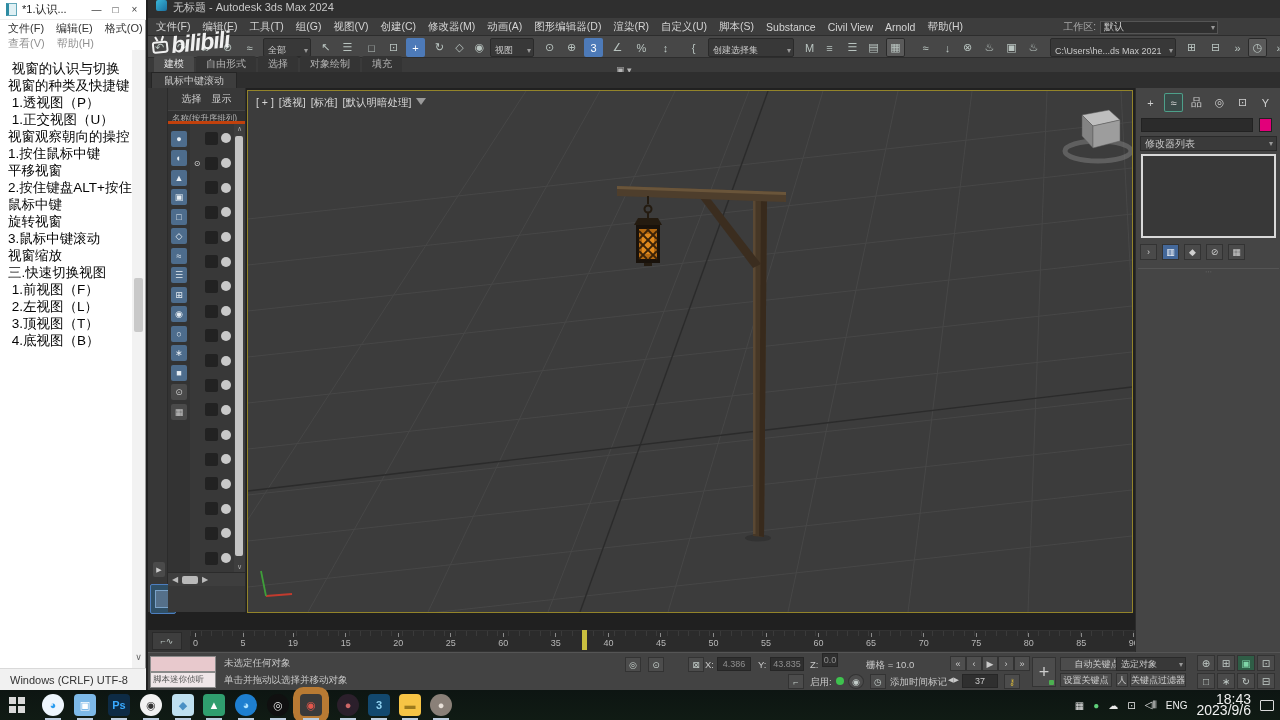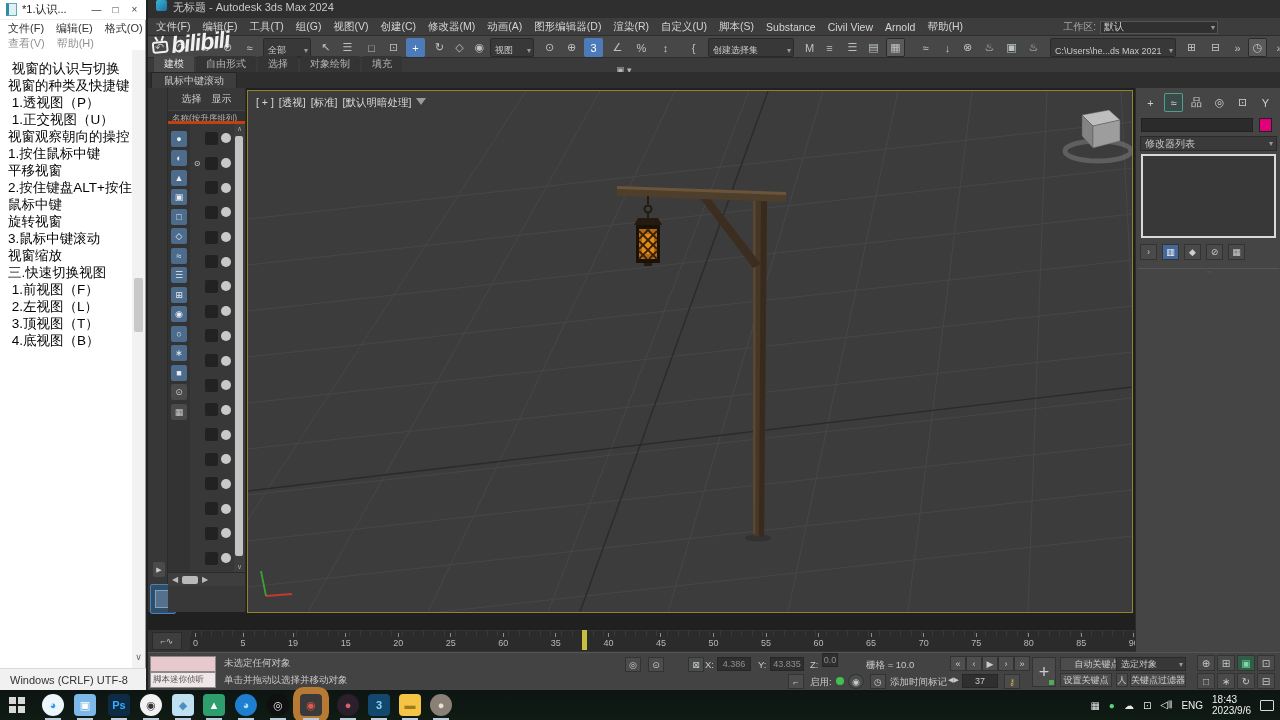--- a/index.html
+++ b/index.html
@@ -150,21 +150,21 @@
   .start{position:absolute;left:9px;top:7px;width:16px;height:16px;display:grid;grid-template-columns:7px 7px;grid-template-rows:7px 7px;gap:2px}
   .start i{background:#d9d9d9}
   .tapp{position:absolute;top:4px;width:22px;height:22px;border-radius:4px;display:flex;align-items:center;justify-content:center;
     font-size:11px;font-weight:bold}
   .tapp.circ{border-radius:50%}
   .tapp::after{content:"";position:absolute;left:3px;bottom:-4px;width:16px;height:2px;background:#bcd}
   .tapp.active-hl{box-shadow:0 0 0 7px #b87a33}
   .tray{position:absolute;right:6px;top:0;height:30px;display:flex;align-items:center;gap:9px}
   .tray-ico{font-size:10px;color:#e8e8e8}
   .tray-lang{font-size:10px;color:#f0f0f0}
-  .tray-clock{font-size:10px;color:#f0f0f0;line-height:11px}
+  .tray-clock{text-align:right;font-size:14px;color:#f0f0f0;line-height:11px}
   .tray-notif{width:14px;height:11px;border:1px solid #dadada;border-radius:1px}
 
   
   .bili{left:152px;top:30px;display:flex;align-items:center;gap:3px;transform:rotate(-6deg);opacity:.92;pointer-events:none;z-index:50}
   .bili .tv{width:16px;height:12px;border:2.5px solid #fff;border-radius:3px;position:relative}
   .bili .tv::before{content:"";position:absolute;left:2px;top:-7px;width:2px;height:5px;background:#fff;transform:rotate(-25deg)}
   .bili .tv::after{content:"";position:absolute;right:2px;top:-7px;width:2px;height:5px;background:#fff;transform:rotate(25deg)}
   .bili .txt{color:#fff;font-size:23px;font-weight:800;font-style:italic;letter-spacing:-1px}
 </style>
 </head>

